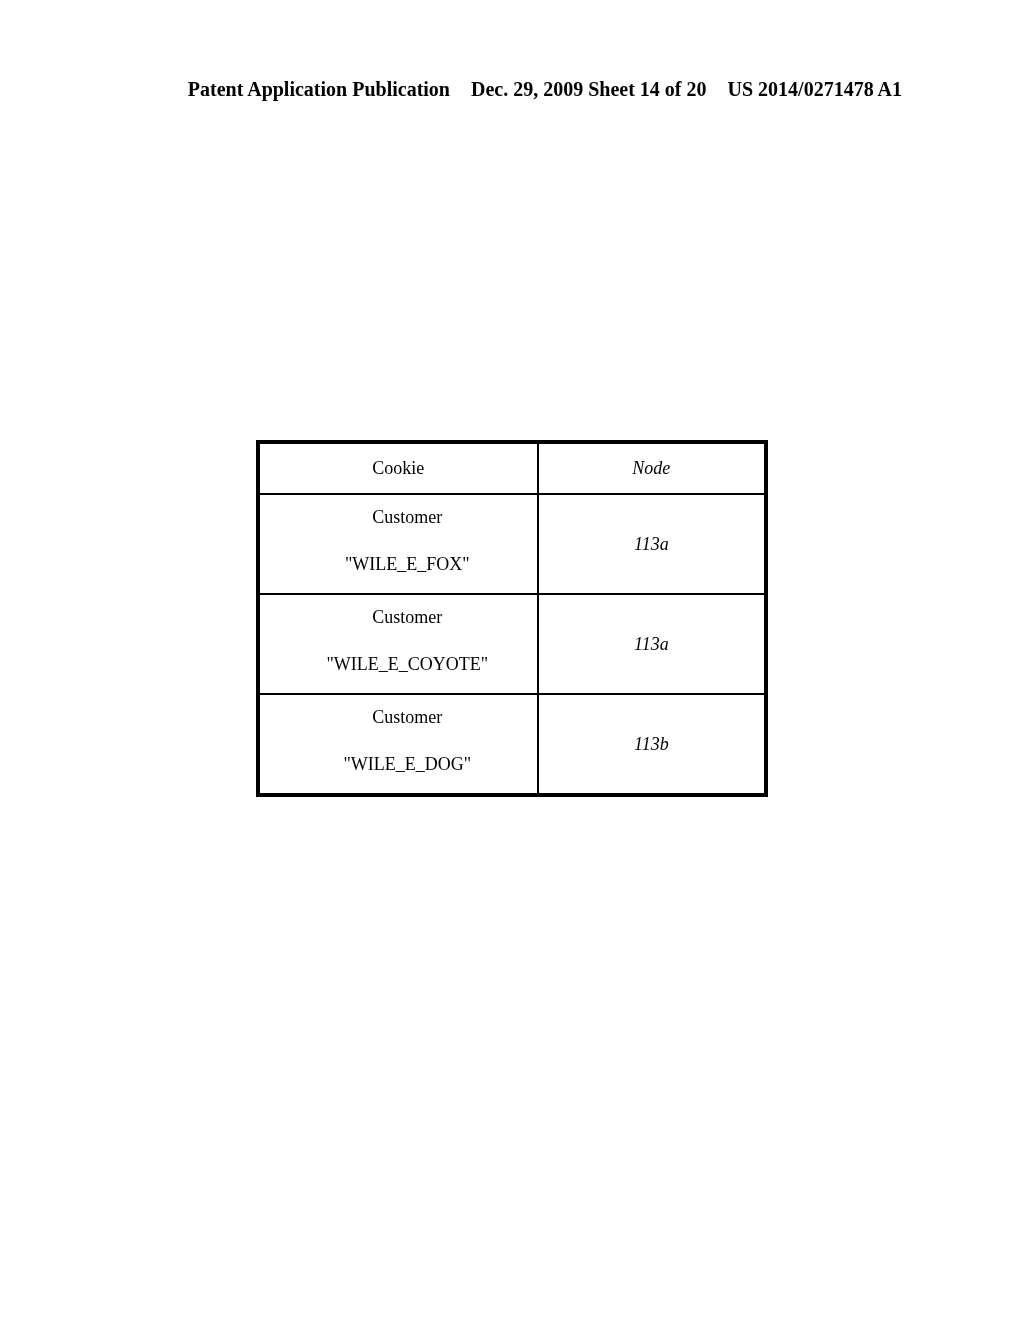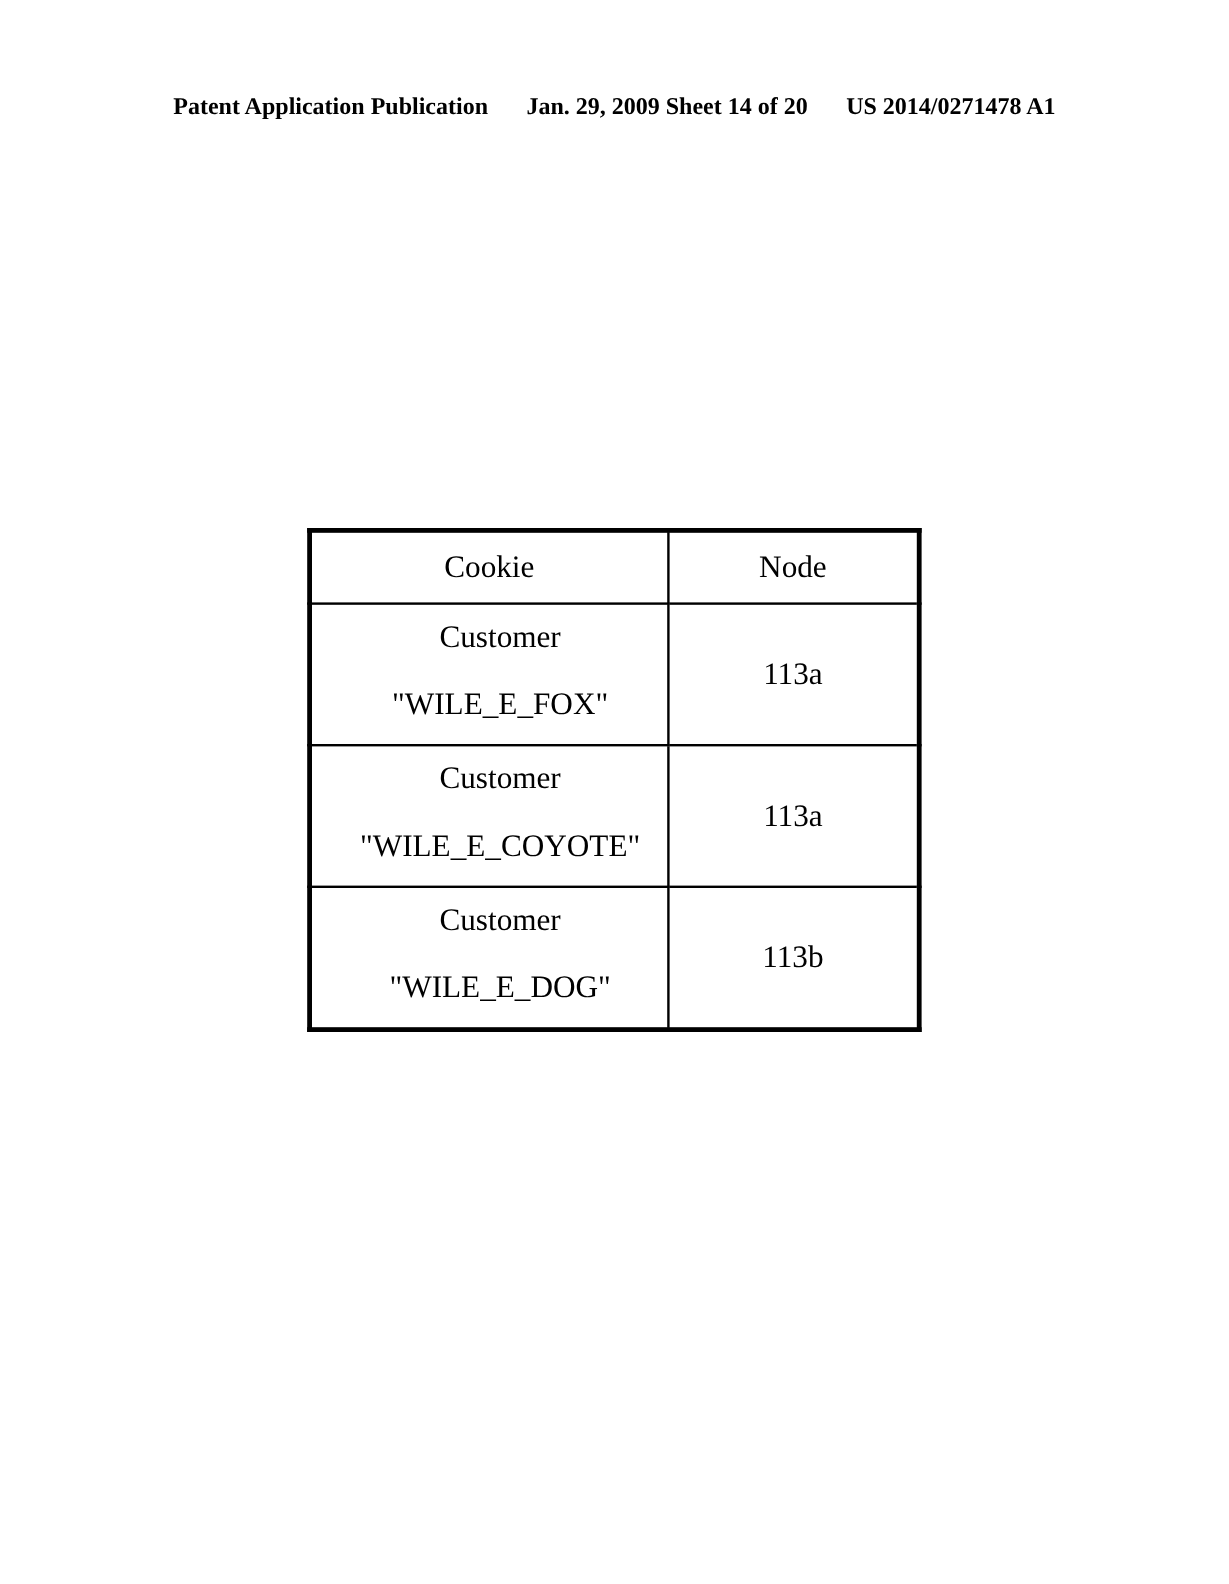--- a/index.html
+++ b/index.html
@@ -23,22 +23,22 @@
     width: 100%;
     display: flex;
     justify-content: center;
     font-size: 20px;
     font-weight: bold;
     font-family: "Times New Roman", Times, serif;
   }
   .header-inner {
     width: 780px;
     display: flex;
-    justify-content: center;
-    gap: 32px;
+    justify-content: flex-end;
+    gap: 21px;
   }
   .header-left { flex: 0 0 auto; }
   .header-center { flex: 0 0 auto; }
   .header-right { flex: 0 0 auto; }
   .fig-label {
     position: absolute;
     top: 265px;
     left: 0;
     width: 100%;
     text-align: center;
@@ -54,30 +54,30 @@
     transform: translateX(-50%);
   }
   table.fig-table {
     border-collapse: collapse;
     border: 4px solid #000;
   }
   table.fig-table th,
   table.fig-table td {
     border: 2px solid #000;
     font-family: "Times New Roman", Times, serif;
-    font-size: 26px;
+    font-size: 18px;
     text-align: center;
     vertical-align: middle;
   }
   table.fig-table th {
     font-weight: normal;
     padding: 14px 10px;
   }
   .col-cookie { width: 300px; }
-  .col-node   { width: 260px; }
+  .col-node   { width: 260px; font-style: italic; }
   td.cookie-cell {
     padding: 0;
   }
   .cookie-inner {
     padding: 12px 8px 18px 26px;
   }
   .cookie-label {
     margin-bottom: 26px;
   }
   td.node-cell {
@@ -85,21 +85,21 @@
   }
 </style>
 </head>
 <body>
 
 <div class="page">
 
   <div class="header">
     <div class="header-inner">
       <span class="header-left">Patent Application Publication</span>
-      <span class="header-center">Jan. 29, 2009  Sheet 14 of 20</span>
+      <span class="header-center">Dec. 29, 2009  Sheet 14 of 20</span>
       <span class="header-right">US 2014/0271478 A1</span>
     </div>
   </div>
 
 
   <div class="table-wrap">
     <table class="fig-table">
       <thead>
         <tr>
           <th class="col-cookie">Cookie</th>

